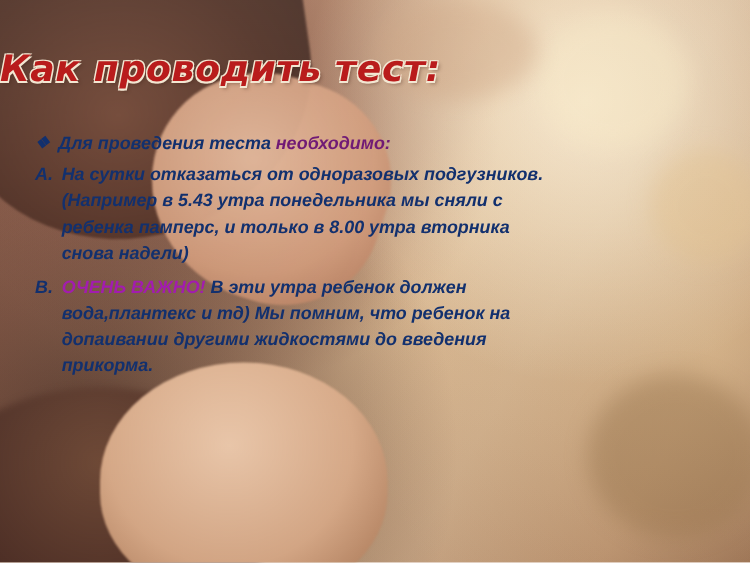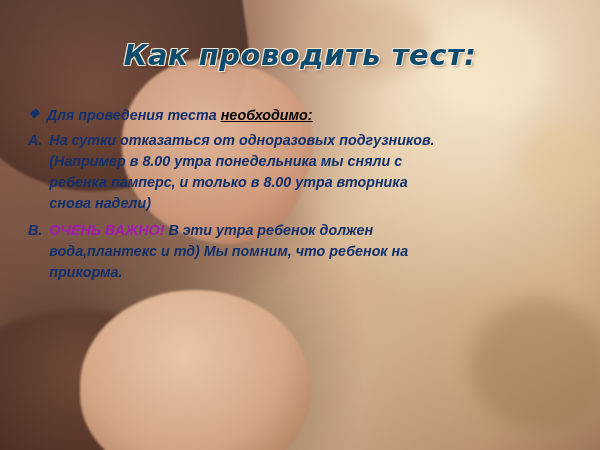--- a/index.html
+++ b/index.html
@@ -92,26 +92,26 @@
   .content {
     position: absolute;
     inset: 0;
     padding: 0;
   }
 
   .title {
     position: absolute;
     left: 0; right: 0;
     top: 38px;
-    text-align: center;
+    text-align: left;
     font-family: "DejaVu Sans", sans-serif;
     font-size: 29px;
     font-weight: bold;
     font-style: italic;
-    color: #0c4a6e;
+    color: #b91c1c;
     letter-spacing: .5px;
     text-shadow:
       1px 1px 0 #f3e7d2,
      -1px 1px 0 #f3e7d2,
       1px -1px 0 #f3e7d2,
      -1px -1px 0 #f3e7d2,
       2px 2px 3px rgba(60,30,20,.35);
   }
 
   .body-block {
@@ -139,22 +139,21 @@
     margin-bottom: 5px;
   }
   .marker {
     flex: 0 0 auto;
     color: #12306e;
   }
   .marker-check { font-size: 13px; line-height: 1.45; }
   .para { flex: 1 1 auto; }
 
   .u-red {
-    color: #000000;
-    text-decoration: underline;
+    color: #701a75;
   }
   .red {
     color: #a21caf;
   }
   .blk-a { margin-bottom: 6px; }
   .blk-b { margin-bottom: 0; }
 </style>
 </head>
 <body>
 
@@ -182,30 +181,31 @@
         <span class="marker marker-check">❖</span>
         <span class="para">
           <span>Для проведения теста </span><span class="u-red">необходимо:</span>
         </span>
       </div>
 
       <div class="bullet-row blk-a">
         <span class="marker">A.</span>
         <span class="para">
           <span class="line">На сутки отказаться от одноразовых подгузников.</span>
-          <span class="line">(Например в 8.00 утра понедельника мы сняли с</span>
+          <span class="line">(Например в 5.43 утра понедельника мы сняли с</span>
           <span class="line">ребенка памперс, и только в 8.00 утра вторника</span>
           <span class="line">снова надели)</span>
         </span>
       </div>
 
       <div class="bullet-row blk-b">
         <span class="marker">B.</span>
         <span class="para">
           <span class="line"><span class="red">ОЧЕНЬ ВАЖНО!</span><span> В эти утра ребенок должен</span></span>
           <span class="line">вода,плантекс и тд) Мы помним, что ребенок на</span>
+          <span class="line">допаивании другими жидкостями до введения</span>
           <span class="line">прикорма.</span>
         </span>
       </div>
 
     </div>
   </div>
 </div>
 
 </body></html>

